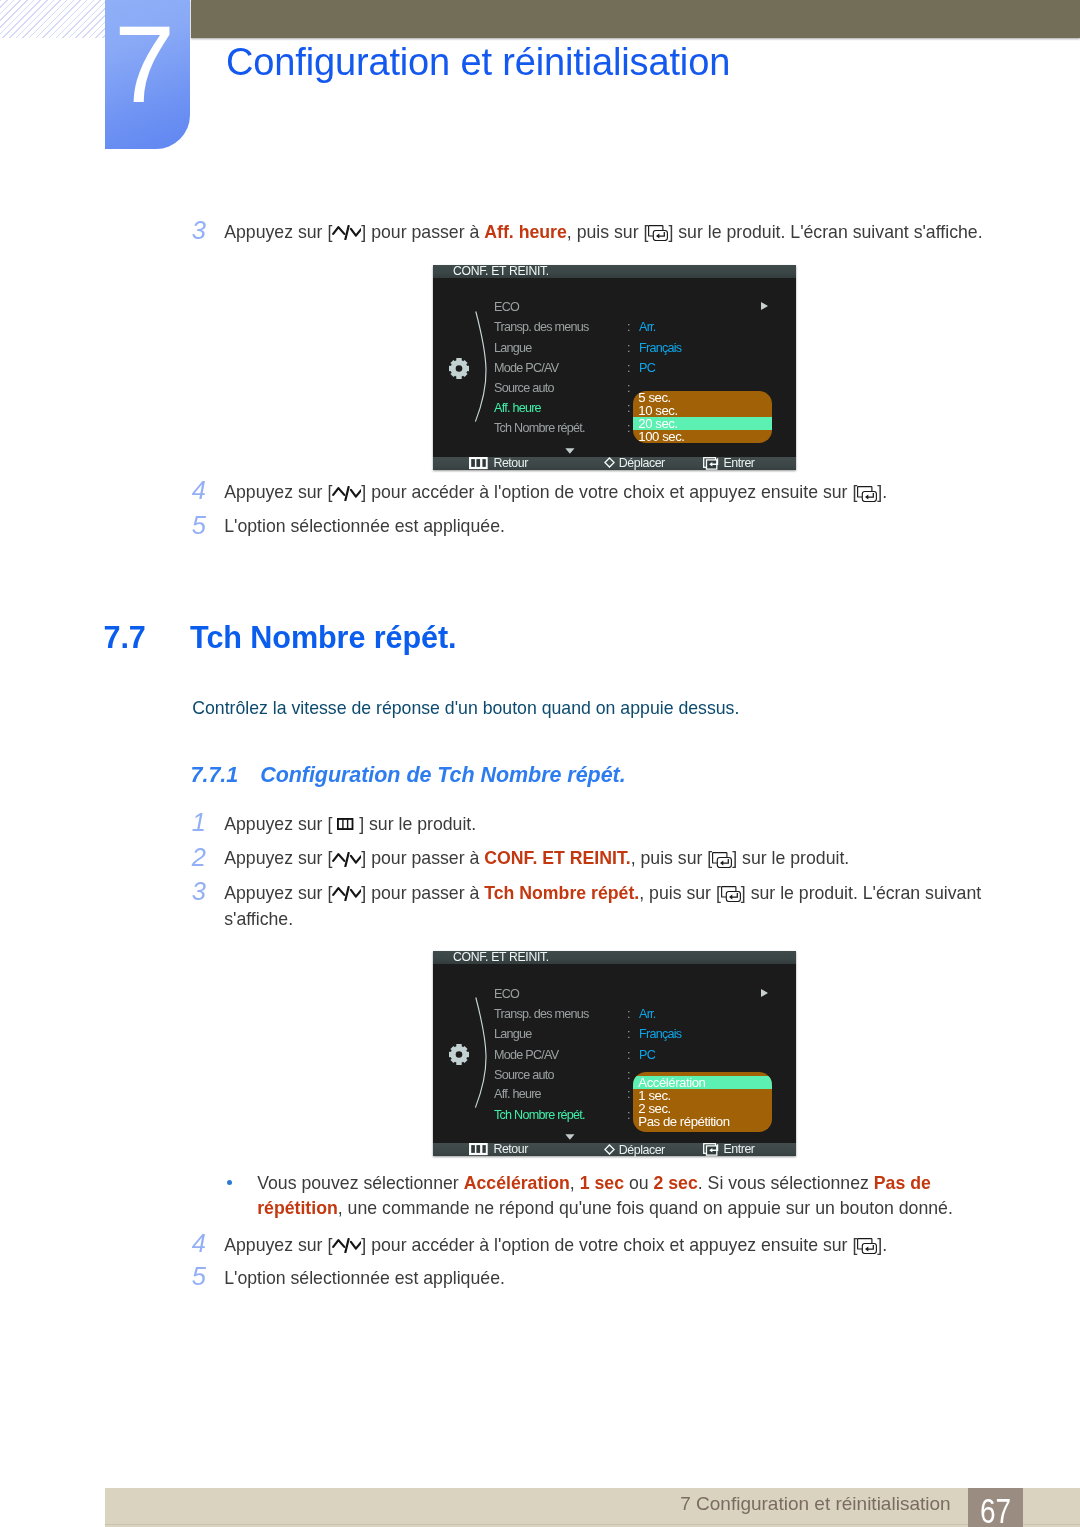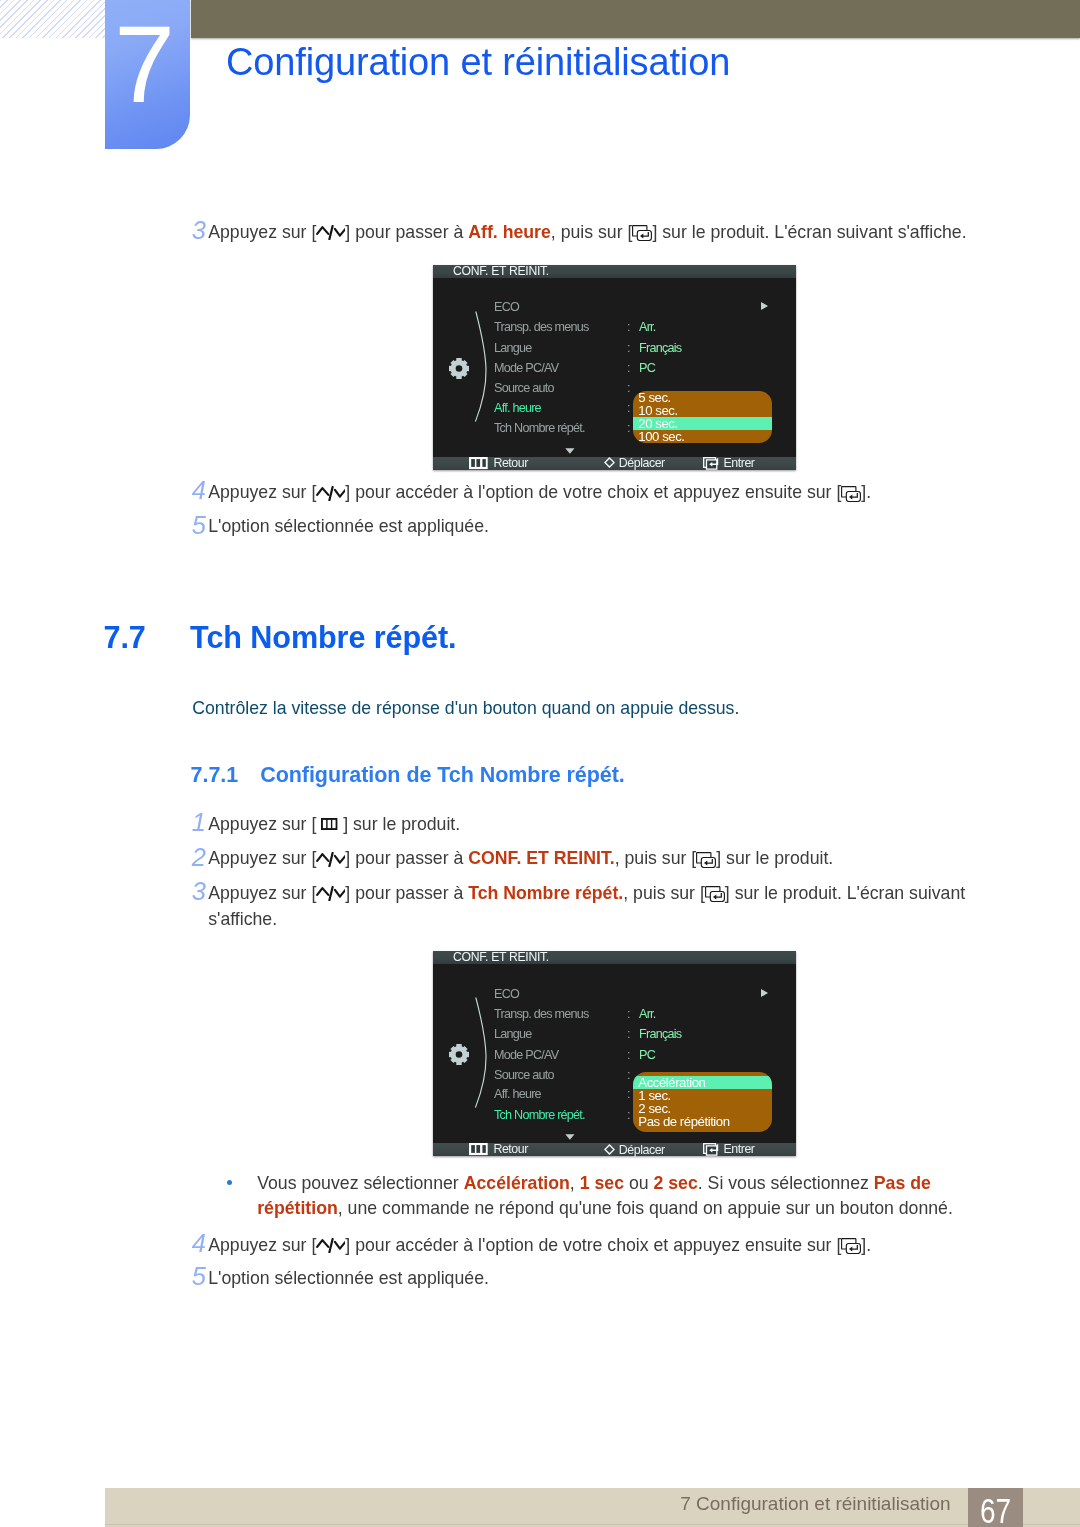--- a/index.html
+++ b/index.html
@@ -26,27 +26,27 @@
   .ico{display:inline-block;vertical-align:-2px;}
   .ico svg{display:block;}
   .step .ico[data-name="enter-icon"],.bullet .ico[data-name="enter-icon"]{vertical-align:-3.7px;}
   .step .ico[data-name="up-down-arrows-icon"]{vertical-align:-2.9px;}
   .step .ico[data-name="menu-icon"]{vertical-align:-0.5px;}
   
   .step{position:absolute;left:192.2px;width:800px;font-size:17.7px;color:#3b3b3b;
         line-height:25.9px;}
   .step .num{position:absolute;left:-0.5px;top:-3.4px;width:24px;text-align:left;
     font-style:italic;color:#93b0f6;font-size:25.5px;line-height:25.9px;margin-top:1.8px;}
-  .step .body{margin-left:16px;}
+  .step .body{margin-left:32px;}
   .kw{color:#c4380f;font-weight:bold;}
   .h2{position:absolute;left:103.5px;font-size:30.6px;line-height:30.6px;color:#0b5ded;font-weight:bold;
       letter-spacing:-0.1px;}
   .h2 .t{position:absolute;left:86.6px;top:0;white-space:nowrap;}
   .h3{position:absolute;left:190.6px;font-size:21.5px;line-height:21.5px;color:#2e7df0;font-weight:bold;
-      letter-spacing:-0.05px;}
+      letter-spacing:-0.05px;font-style:italic;}
   .h3 .t{position:absolute;left:69.6px;top:0;white-space:nowrap;text-align:right;}
   .para{position:absolute;left:192.2px;font-size:17.7px;color:#0c4a6e;line-height:25.9px;}
   .bullet{position:absolute;left:192.2px;width:774px;font-size:17.7px;color:#3b3b3b;
           line-height:25.7px;}
   .bullet .dot{position:absolute;left:35.2px;top:9.5px;width:5px;height:5px;border-radius:50%;background:#2b7bd6;}
   .bullet .body{margin-left:65px;width:702px;}
 
   
   .osd{position:absolute;width:363px;height:205px;background:#1b1b1b;
        box-shadow:0 1px 2px rgba(0,0,0,.4);
@@ -58,21 +58,21 @@
   .osd .footbar{position:absolute;left:0;bottom:0;width:363px;height:13px;
        background:linear-gradient(180deg,#434d4d 0%,#3c4646 70%,#364040 100%);}
   .osd .fitem{position:absolute;height:13px;line-height:13px;color:#e9f0f0;
        font-size:12.4px;letter-spacing:-0.45px;white-space:nowrap;}
   .osd .fitem .ico{position:absolute;left:0;}
   .osd .fitem span{position:absolute;top:-0.5px;white-space:nowrap;}
   .osd .curve{position:absolute;left:0;top:0;}
   .osd .row{position:absolute;left:61px;height:14px;line-height:14px;color:#9aa1a1;white-space:nowrap;}
   .osd .row.act{color:#3ff0a8;}
   .osd .colon{position:absolute;left:194px;color:#9aa1a1;}
-  .osd .val{position:absolute;left:206px;color:#86efac;}
+  .osd .val{position:absolute;left:206px;color:#0ea5e9;}
   .osd .arrowr{position:absolute;left:327px;}
   .osd .dd{position:absolute;border-radius:13px;background:#a16207;overflow:hidden;}
   .osd .dd .opt{height:13px;line-height:13px;color:#ffffff;padding-left:5.5px;
        font-size:13.2px;letter-spacing:-0.45px;}
   .osd .dd .opt.sel{background:#5cf0b2;}
 
   
   #footerbar{position:absolute;left:105px;top:1488px;width:975px;height:39px;background:#d9d3c0;}
   #footerbar:after{content:"";position:absolute;left:0;bottom:2px;width:100%;height:1px;
     background:rgba(150,142,120,0.25);}

